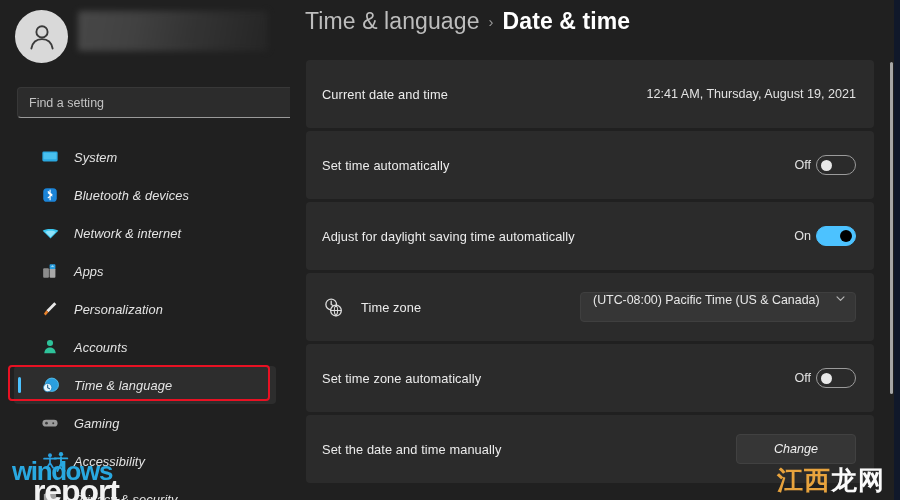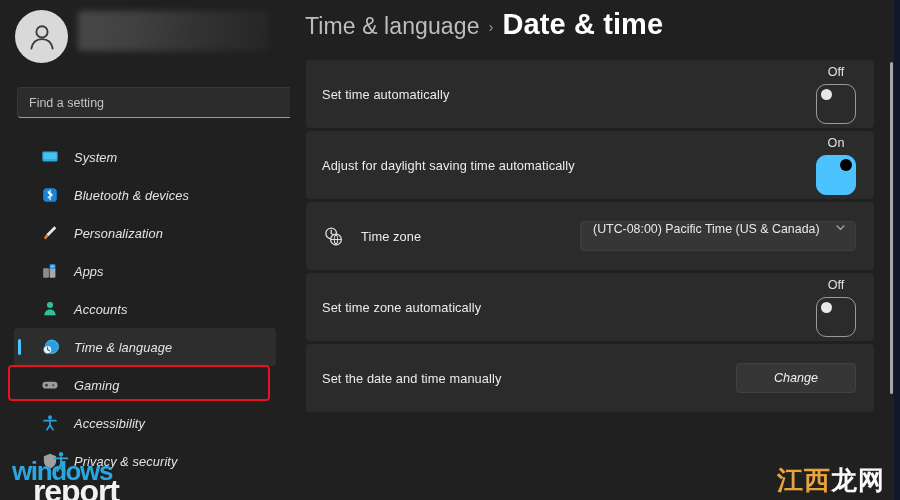--- a/index.html
+++ b/index.html
@@ -200,21 +200,21 @@
     align-items: baseline;
     gap: 9px;
   }
   #bc-parent {
     font-size: 23px;
     color: #bdbdbd;
     letter-spacing: .1px;
   }
   #bc-sep { font-size: 15px; color: #9a9a9a; position: relative; top: -2px; }
   #bc-current {
-    font-size: 29px;
+    font-size: 23px;
     color: #ffffff;
     font-weight: 600;
     letter-spacing: .1px;
   }
 
   #cards {
     position: absolute;
     left: 16px;
     top: 60px;
     width: 568px;
@@ -253,21 +253,20 @@
   .card-value {
     font-size: 12.6px;
     color: #e2e2e2;
     white-space: nowrap;
   }
 
   .toggle-wrap {
     display: flex;
     align-items: center;
     gap: 5px;
-    flex-direction: column;
   }
   .toggle-state {
     font-size: 12.6px;
     color: #e2e2e2;
   }
   .toggle {
     position: relative;
     width: 40px;
     height: 20px;
     border-radius: 10px;
@@ -417,41 +416,50 @@
       <div class="nav-item">
         <span class="nav-icon">
           <svg viewBox="0 0 20 20" width="18" height="18">
             <rect x="2.5" y="2.5" width="15" height="15" rx="4" fill="#1b84d8"></rect>
             <path d="M8 6.2 L12.2 9.6 L8 13 M10.1 4.6 L10.1 15.2 M8 7.6 L12.2 11" fill="none" stroke="#ffffff" stroke-width="1.25" stroke-linecap="round" stroke-linejoin="round"></path>
           </svg>
         </span>
         <span class="nav-label">Bluetooth &amp; devices</span>
       </div>
 
-
-      <div class="nav-item">
-        <span class="nav-icon">
-          <svg viewBox="0 0 20 20" width="18" height="18">
-            <path d="M14.8 2.6 L17 4.8 L8.2 13.6 L6 11.4 Z" fill="#e9e9e9"></path>
-            <path d="M6 11.4 L8.2 13.6 L5.1 17.2 L3.2 15.2 Z" fill="#e8822c"></path>
-          </svg>
-        </span>
-        <span class="nav-label">Personalization</span>
+      <div class="nav-item">
+        <span class="nav-icon">
+          <svg viewBox="0 0 20 20" width="19" height="19">
+            <path d="M1.8 7.2 C4.4 4.6 15.6 4.6 18.2 7.2 L10 15.2 Z" fill="#39c6ef"></path>
+            <path d="M4.4 8.4 C6.4 6.8 13.6 6.8 15.6 8.4 L10 14 Z" fill="#8fe2fa"></path>
+          </svg>
+        </span>
+        <span class="nav-label">Network &amp; internet</span>
       </div>
 
       <div class="nav-item">
         <span class="nav-icon">
           <svg viewBox="0 0 20 20" width="18" height="18">
             <rect x="2.4" y="7" width="6.4" height="10.4" rx="1" fill="#8c8c8c"></rect>
             <rect x="9.6" y="7" width="6.4" height="10.4" rx="1" fill="#a8a8a8"></rect>
             <rect x="9.6" y="2.4" width="6.4" height="5.4" rx="1" fill="#2a9fe0"></rect>
             <path d="M12.8 3.6 L14.6 5.4 L11 5.4 Z" fill="#bfe9fb"></path>
           </svg>
         </span>
         <span class="nav-label">Apps</span>
+      </div>
+
+      <div class="nav-item">
+        <span class="nav-icon">
+          <svg viewBox="0 0 20 20" width="18" height="18">
+            <path d="M14.8 2.6 L17 4.8 L8.2 13.6 L6 11.4 Z" fill="#e9e9e9"></path>
+            <path d="M6 11.4 L8.2 13.6 L5.1 17.2 L3.2 15.2 Z" fill="#e8822c"></path>
+          </svg>
+        </span>
+        <span class="nav-label">Personalization</span>
       </div>
 
       <div class="nav-item">
         <span class="nav-icon">
           <svg viewBox="0 0 20 20" width="18" height="18">
             <circle cx="10" cy="5.6" r="3.4" fill="#2ec29a"></circle>
             <path d="M3.6 17 C4.2 12.4 7 10.6 10 10.6 C13 10.6 15.8 12.4 16.4 17 Z" fill="#2ec29a"></path>
           </svg>
         </span>
         <span class="nav-label">Accounts</span>
@@ -519,20 +527,24 @@
   <div id="main">
 
     <div id="breadcrumb">
       <span id="bc-parent">Time &amp; language</span>
       <span id="bc-sep">›</span>
       <span id="bc-current">Date &amp; time</span>
     </div>
 
     <div id="cards">
 
+      <div class="card">
+        <span class="card-label">Current date and time</span>
+        <span class="card-value">12:41 AM, Thursday, August 19, 2021</span>
+      </div>
 
       <div class="card">
         <span class="card-label">Set time automatically</span>
         <span class="toggle-wrap">
           <span class="toggle-state">Off</span>
           <span class="toggle off">
             <span class="knob"></span>
           </span>
         </span>
       </div>

